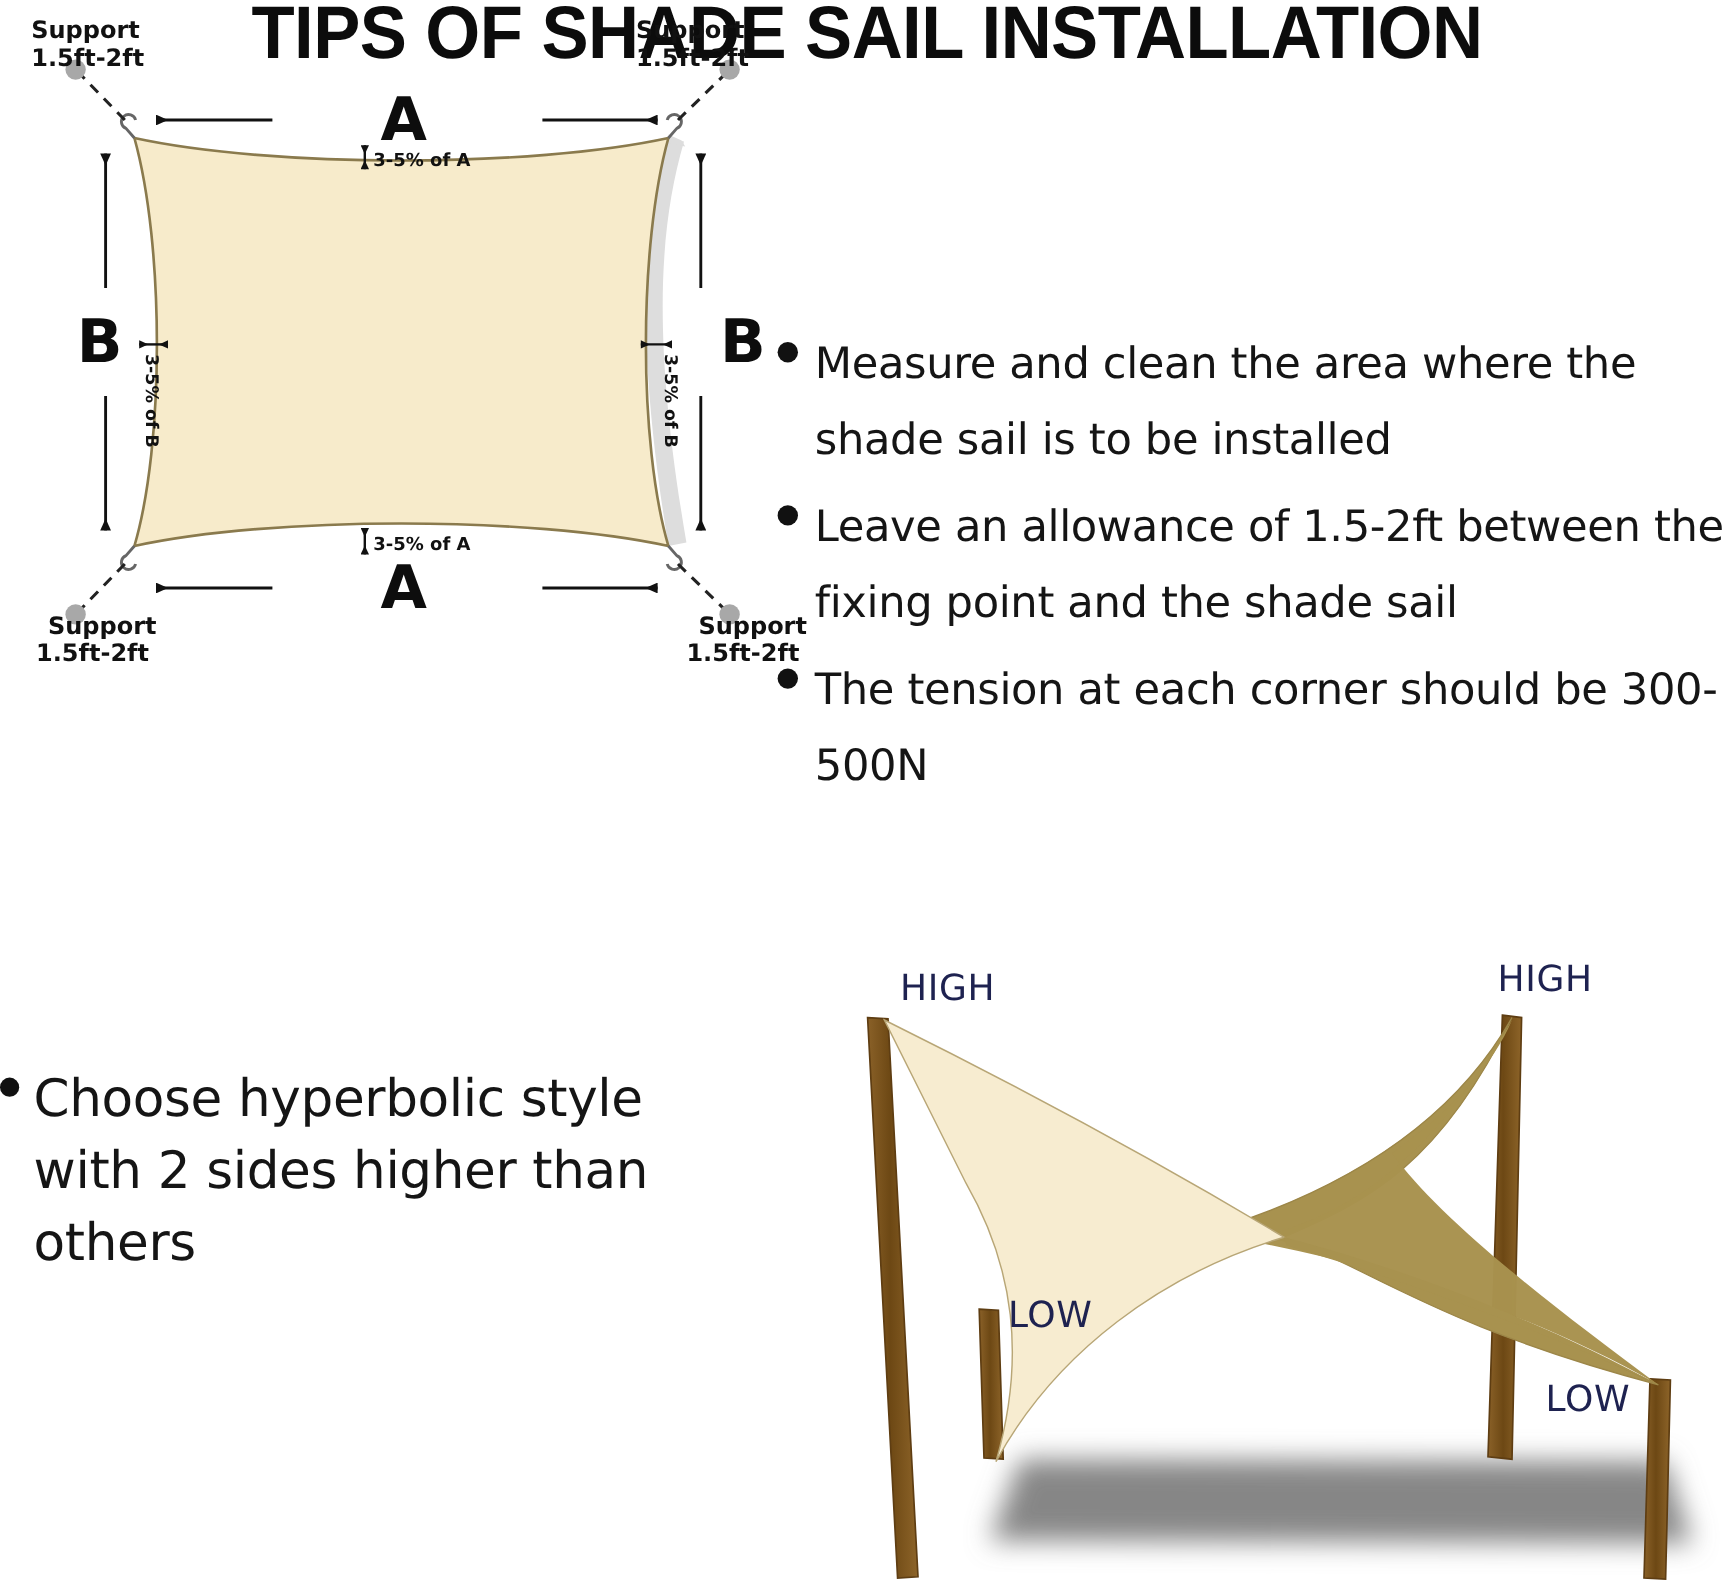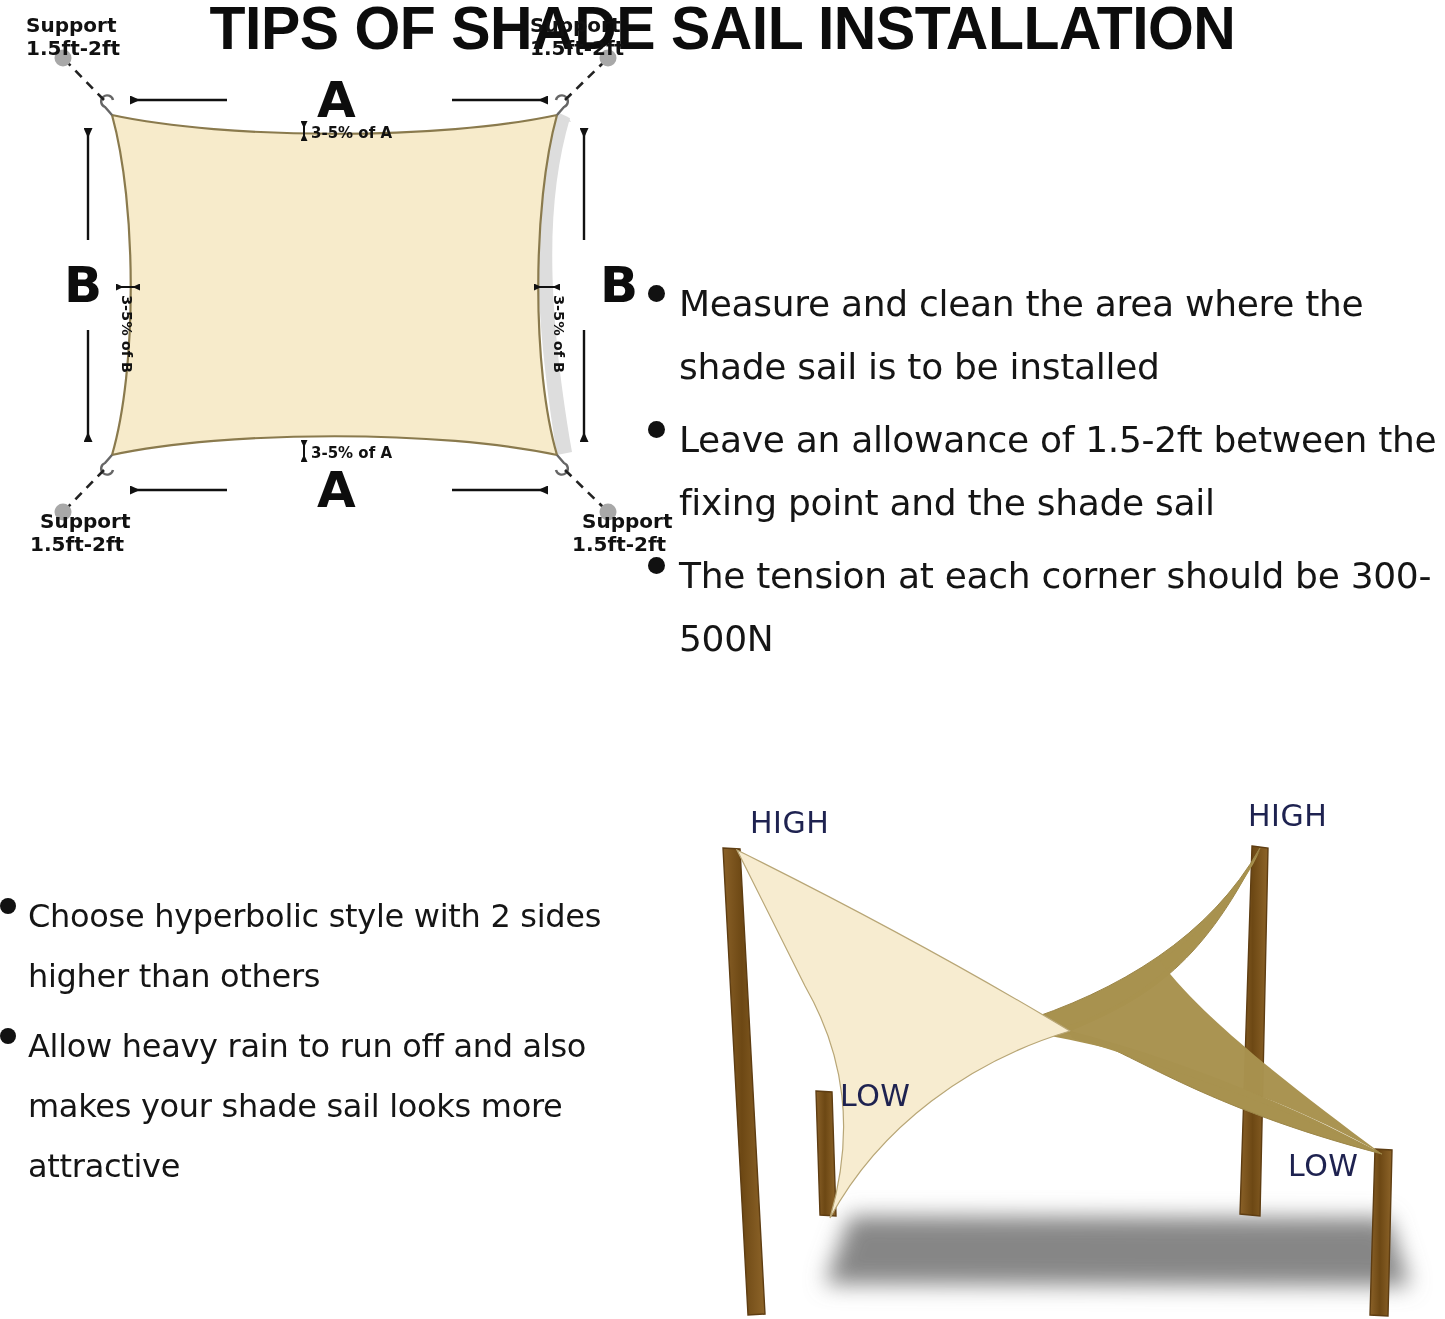--- a/index.html
+++ b/index.html
@@ -44,21 +44,21 @@
     background:#111;
     margin-top:13px;margin-right:14px;
   }
   .bullet-text{
     font-family:"DejaVu Sans","Liberation Sans",sans-serif;
     font-size:36px;
     line-height:63px;
     color:#151515;
     letter-spacing:-0.3px;
   }
-  #bottom-list .bullet-text{font-size:32px;line-height:60px;}
+  #bottom-list .bullet-text{font-size:43px;line-height:60px;}
   #bottom-list .bullet-dot{width:16px;height:16px;margin-top:12px;margin-right:12px;}
 
   
   #bottom-illu{left:640px;top:786px;width:805px;height:533px;}
 
   svg{display:block;overflow:visible;}
   .dimtxt{
     font-family:"DejaVu Sans","Liberation Sans",sans-serif;
     font-weight:bold;font-size:15px;fill:#111;
   }
@@ -207,24 +207,20 @@
   <div class="bullet-row">
     <span class="bullet-dot"></span>
     <span class="bullet-text">The tension at each corner should be 300-500N</span>
   </div>
 </div>
 
 <div class="abs" id="bottom-list">
   <div class="bullet-row">
     <span class="bullet-dot"></span>
     <span class="bullet-text">Choose hyperbolic style with 2 sides higher than others</span>
-  </div>
-  <div class="bullet-row">
-    <span class="bullet-dot"></span>
-    <span class="bullet-text">Allow heavy rain to run off and also makes your shade sail looks more attractive</span>
   </div>
 </div>
 
 <div class="abs" id="bottom-illu">
 <svg width="805" height="533" viewBox="0 0 805 533">
 
   <defs>
     <filter id="blurShadow" x="-25%" y="-60%" width="150%" height="260%">
       <feGaussianBlur stdDeviation="11"></feGaussianBlur>
     </filter>

